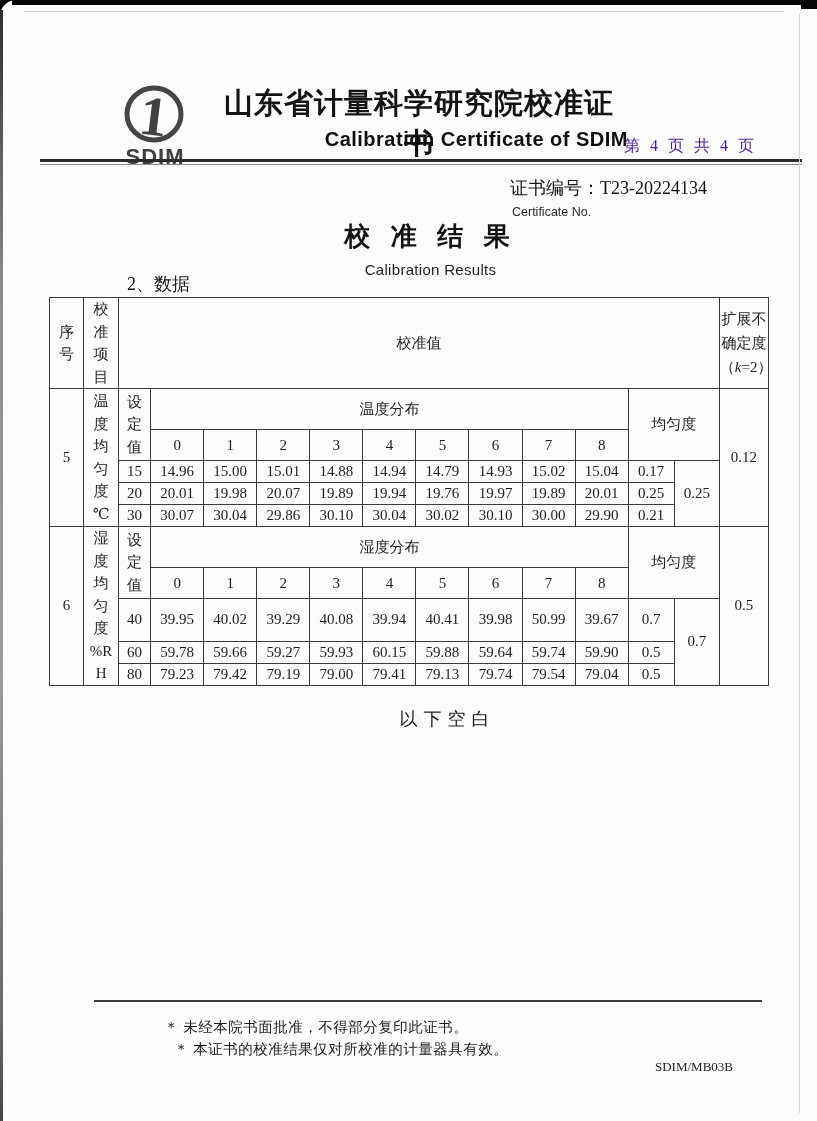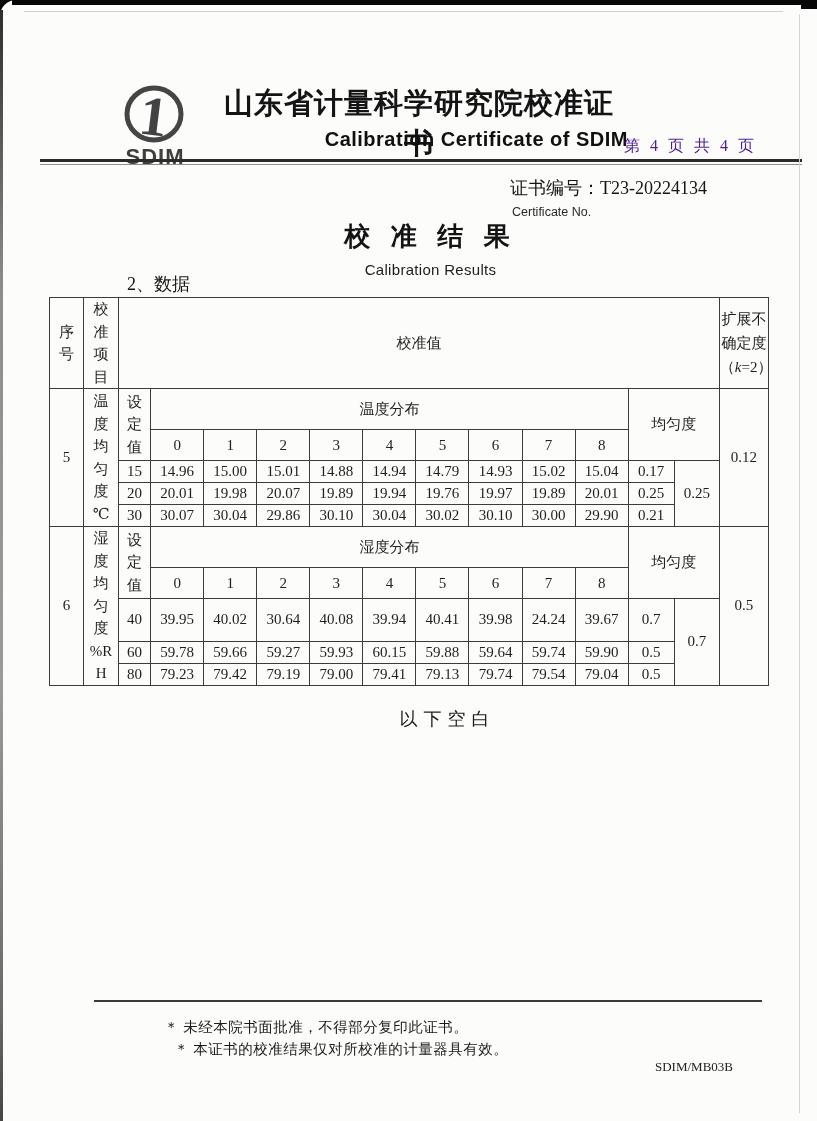--- a/index.html
+++ b/index.html
@@ -236,26 +236,26 @@
         <td>4</td>
         <td>5</td>
         <td>6</td>
         <td>7</td>
         <td>8</td>
       </tr>
       <tr class="r-data">
         <td>40</td>
         <td>39.95</td>
         <td>40.02</td>
-        <td>30.64</td>
+        <td>39.29</td>
         <td>40.08</td>
         <td>39.94</td>
         <td>40.41</td>
         <td>39.98</td>
-        <td>24.24</td>
+        <td>50.99</td>
         <td>39.67</td>
         <td>0.7</td>
         <td rowspan="3">0.7</td>
       </tr>
       <tr class="r-data">
         <td>60</td>
         <td>59.78</td>
         <td>59.66</td>
         <td>59.27</td>
         <td>59.93</td>

